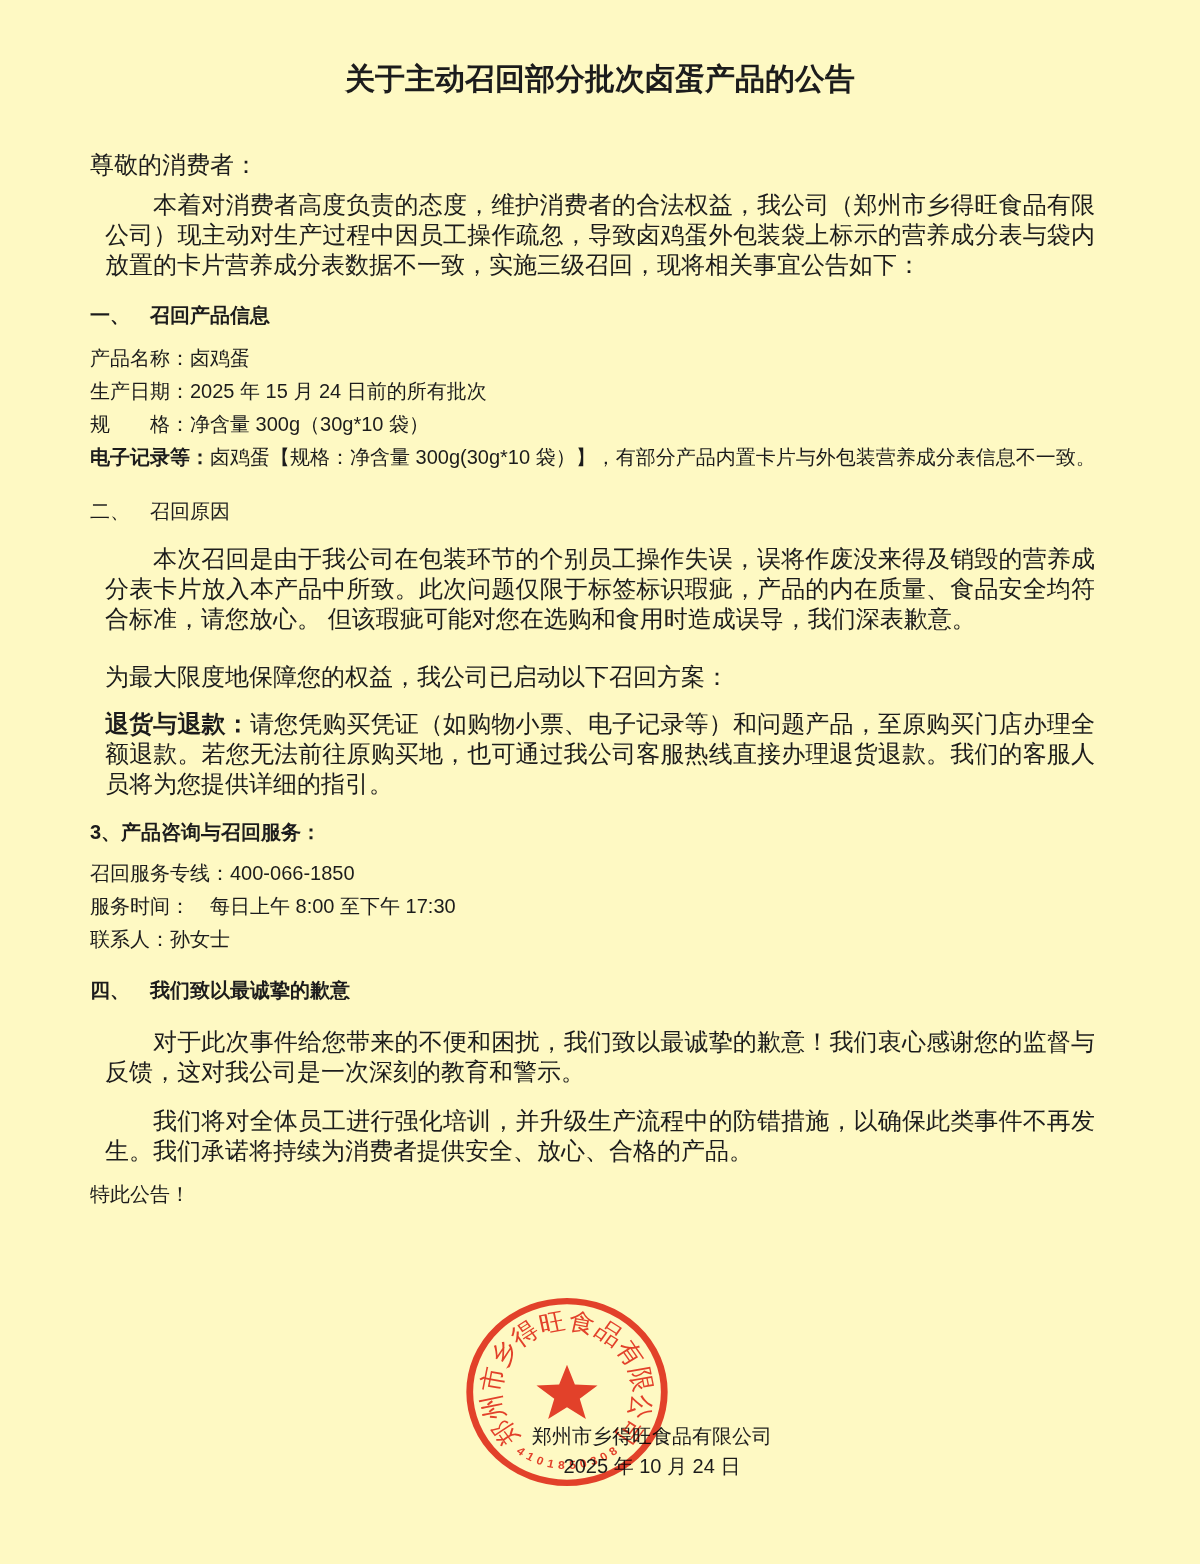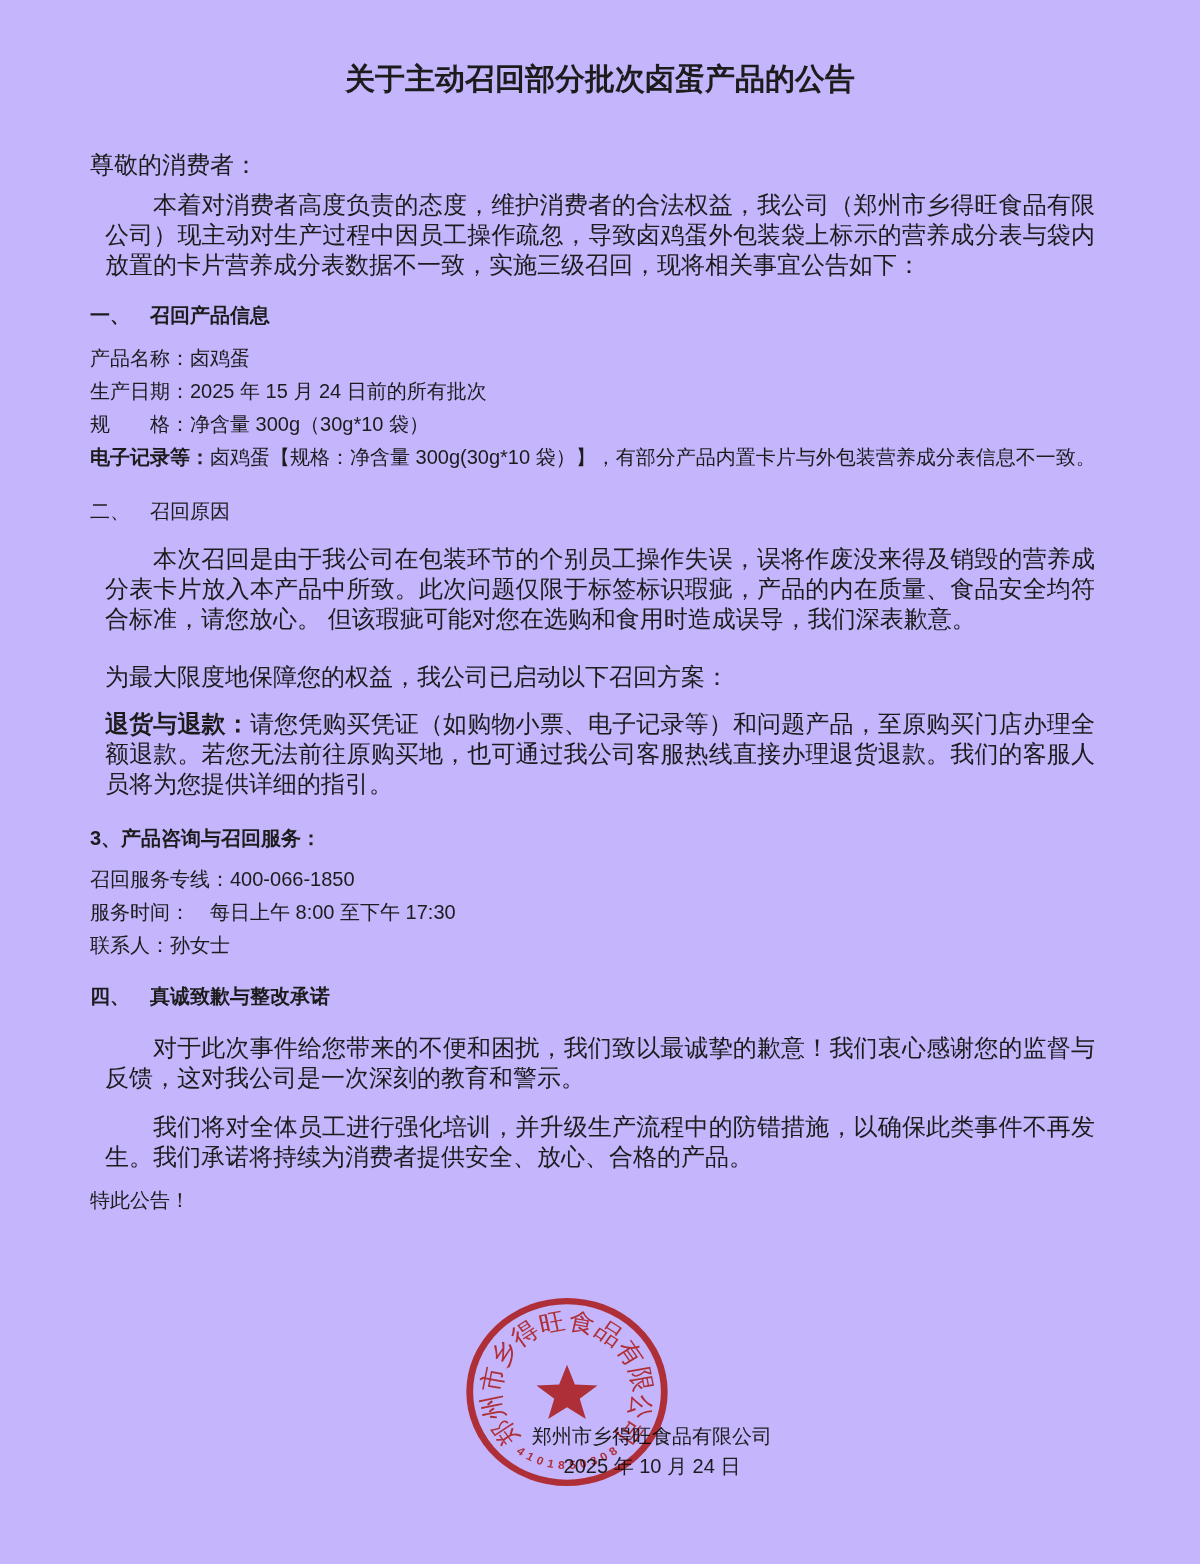--- a/index.html
+++ b/index.html
@@ -1,20 +1,20 @@
 <!DOCTYPE html>
 <html><head>
 <meta charset="utf-8">
 <style>
   html,body { margin:0; padding:0; background:#ffffff; }
   .page {
     position:relative;
     width:1200px; height:1564px;
     margin:0 auto;
-    background:#c4b5fd;
+    background:#fef9c3;
     color:#1c1c1c;
     font-family:"Liberation Sans","DejaVu Serif",serif;
     overflow:hidden;
   }
   .content { padding:45px 90px 0 90px; }
   .doc-title {
     font-size:30px; font-weight:bold; text-align:center;
     line-height:40px; margin:14px 0 0 0;
   }
   .greeting { font-size:24px; line-height:24px; margin-top:54px; }
@@ -30,21 +30,21 @@
   .info-list   { margin-top:13px; }
   .info-row    { font-size:20px; line-height:33px; }
   .info-row .lbl { }
   .info-row.bold-label .lbl { font-weight:bold; }
   .h2 { margin-top:23px; }
   .p2 { margin-top:19px; }
   .h3 { margin-top:14px; }
   .plan-intro { margin-top:28px; }
   .refund { margin-top:17px; }
   .refund .lbl { font-weight:bold; }
-  .h3b { margin-top:25px; }
+  .h3b { margin-top:19px; }
   .contact-list { margin-top:11px; }
   .contact-row { font-size:20px; line-height:33px; }
   .h4 { margin-top:20px; }
   .p4a { margin-top:23px; }
   .p4b { margin-top:19px; }
   .closing { font-size:20px; line-height:24px; margin-top:16px; }
   .sign-block {
     position:absolute; left:402px; top:1421px; width:500px;
     text-align:center; font-size:20px; line-height:30px; z-index:2;
   }
@@ -107,21 +107,21 @@
         <span class="lbl">召回服务专线：</span><span class="val">400-066-1850</span>
       </div>
       <div class="contact-row">
         <span class="lbl">服务时间：　</span><span class="val">每日上午 8:00 至下午 17:30</span>
       </div>
       <div class="contact-row">
         <span class="lbl">联系人：</span><span class="val">孙女士</span>
       </div>
     </div>
 
-    <h2 class="sec-heading h4">四、　真诚致歉与整改承诺</h2>
+    <h2 class="sec-heading h4">四、　我们致以最诚挚的歉意</h2>
 
     <p class="para p4a">对于此次事件给您带来的不便和困扰，我们致以最诚挚的歉意！我们衷心感谢您的监督与反馈，这对我公司是一次深刻的教育和警示。</p>
 
     <p class="para p4b">我们将对全体员工进行强化培训，并升级生产流程中的防错措施，以确保此类事件不再发生。我们承诺将持续为消费者提供安全、放心、合格的产品。</p>
 
     <div class="closing">特此公告！</div>
   </div>
 
   <div class="sign-block">
     <div>郑州市乡得旺食品有限公司</div>

